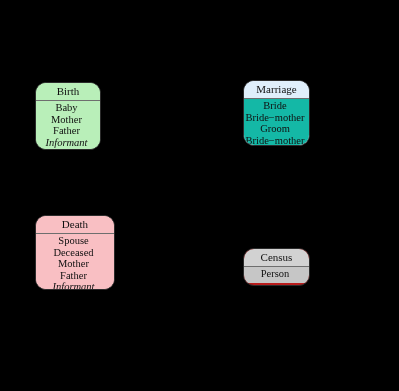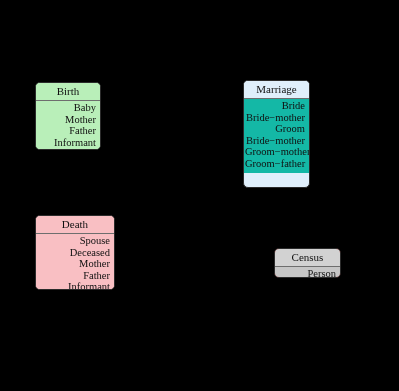--- a/index.html
+++ b/index.html
@@ -14,21 +14,21 @@
     height: 391px;
     background: #000000;
     overflow: hidden;
     font-family: "Liberation Serif", "DejaVu Serif", serif;
   }
 
   .entity-box {
     position: absolute;
     box-sizing: border-box;
     border: 1px solid #2b2b2b;
-    border-radius: 5px;
+    border-radius: 11px;
     overflow: hidden;
   }
 
   .entity-header {
     text-align: center;
     font-size: 11px;
     line-height: 15px;
     color: #101010;
     padding: 1px 4px 1px 4px;
     border-bottom: 1px solid #6e6e6e;
@@ -40,43 +40,44 @@
     padding: 1px 0 3px 0;
     box-sizing: border-box;
   }
 
   .entity-item {
     font-size: 10.5px;
     line-height: 11.6px;
     color: #101010;
     padding: 0 4px 0 1px;
     white-space: nowrap;
-    text-align: right;
+    text-align: center;
   }
 
   .entity-item.italic {
+    font-style: italic;
   }
 
   
   #box-birth {
     left: 35px;
     top: 82px;
     width: 66px;
     height: 68px;
     background: #b9efb9;
   }
   #box-birth .entity-header { background: #b9efb9; }
   #box-birth .entity-body   { background: #b9efb9; }
 
   
   #box-marriage {
     left: 243px;
     top: 80px;
     width: 67px;
-    height: 108px;
+    height: 66px;
     background: #e0effb;
   }
   #box-marriage .entity-header { background: #e0effb; }
   #box-marriage .entity-body   { background: #14b8a6; }
 
   
   #box-death {
     left: 35px;
     top: 215px;
     width: 80px;
@@ -84,23 +85,22 @@
     background: #f9bfc3;
   }
   #box-death .entity-header { background: #f9bfc3; }
   #box-death .entity-body   { background: #f9bfc3; }
 
   
   #box-census {
     left: 243px;
     top: 248px;
     width: 67px;
-    height: 30px;
+    height: 38px;
     background: #b91c1c;
-    margin-left: 31px;
   }
   #box-census .entity-header { background: #d2d2d2; }
   #box-census .entity-body   { background: #c6c6c6; }
 </style>
 </head>
 <body>
 
 <div id="canvas">
 
   <div class="entity-box" id="box-birth">

